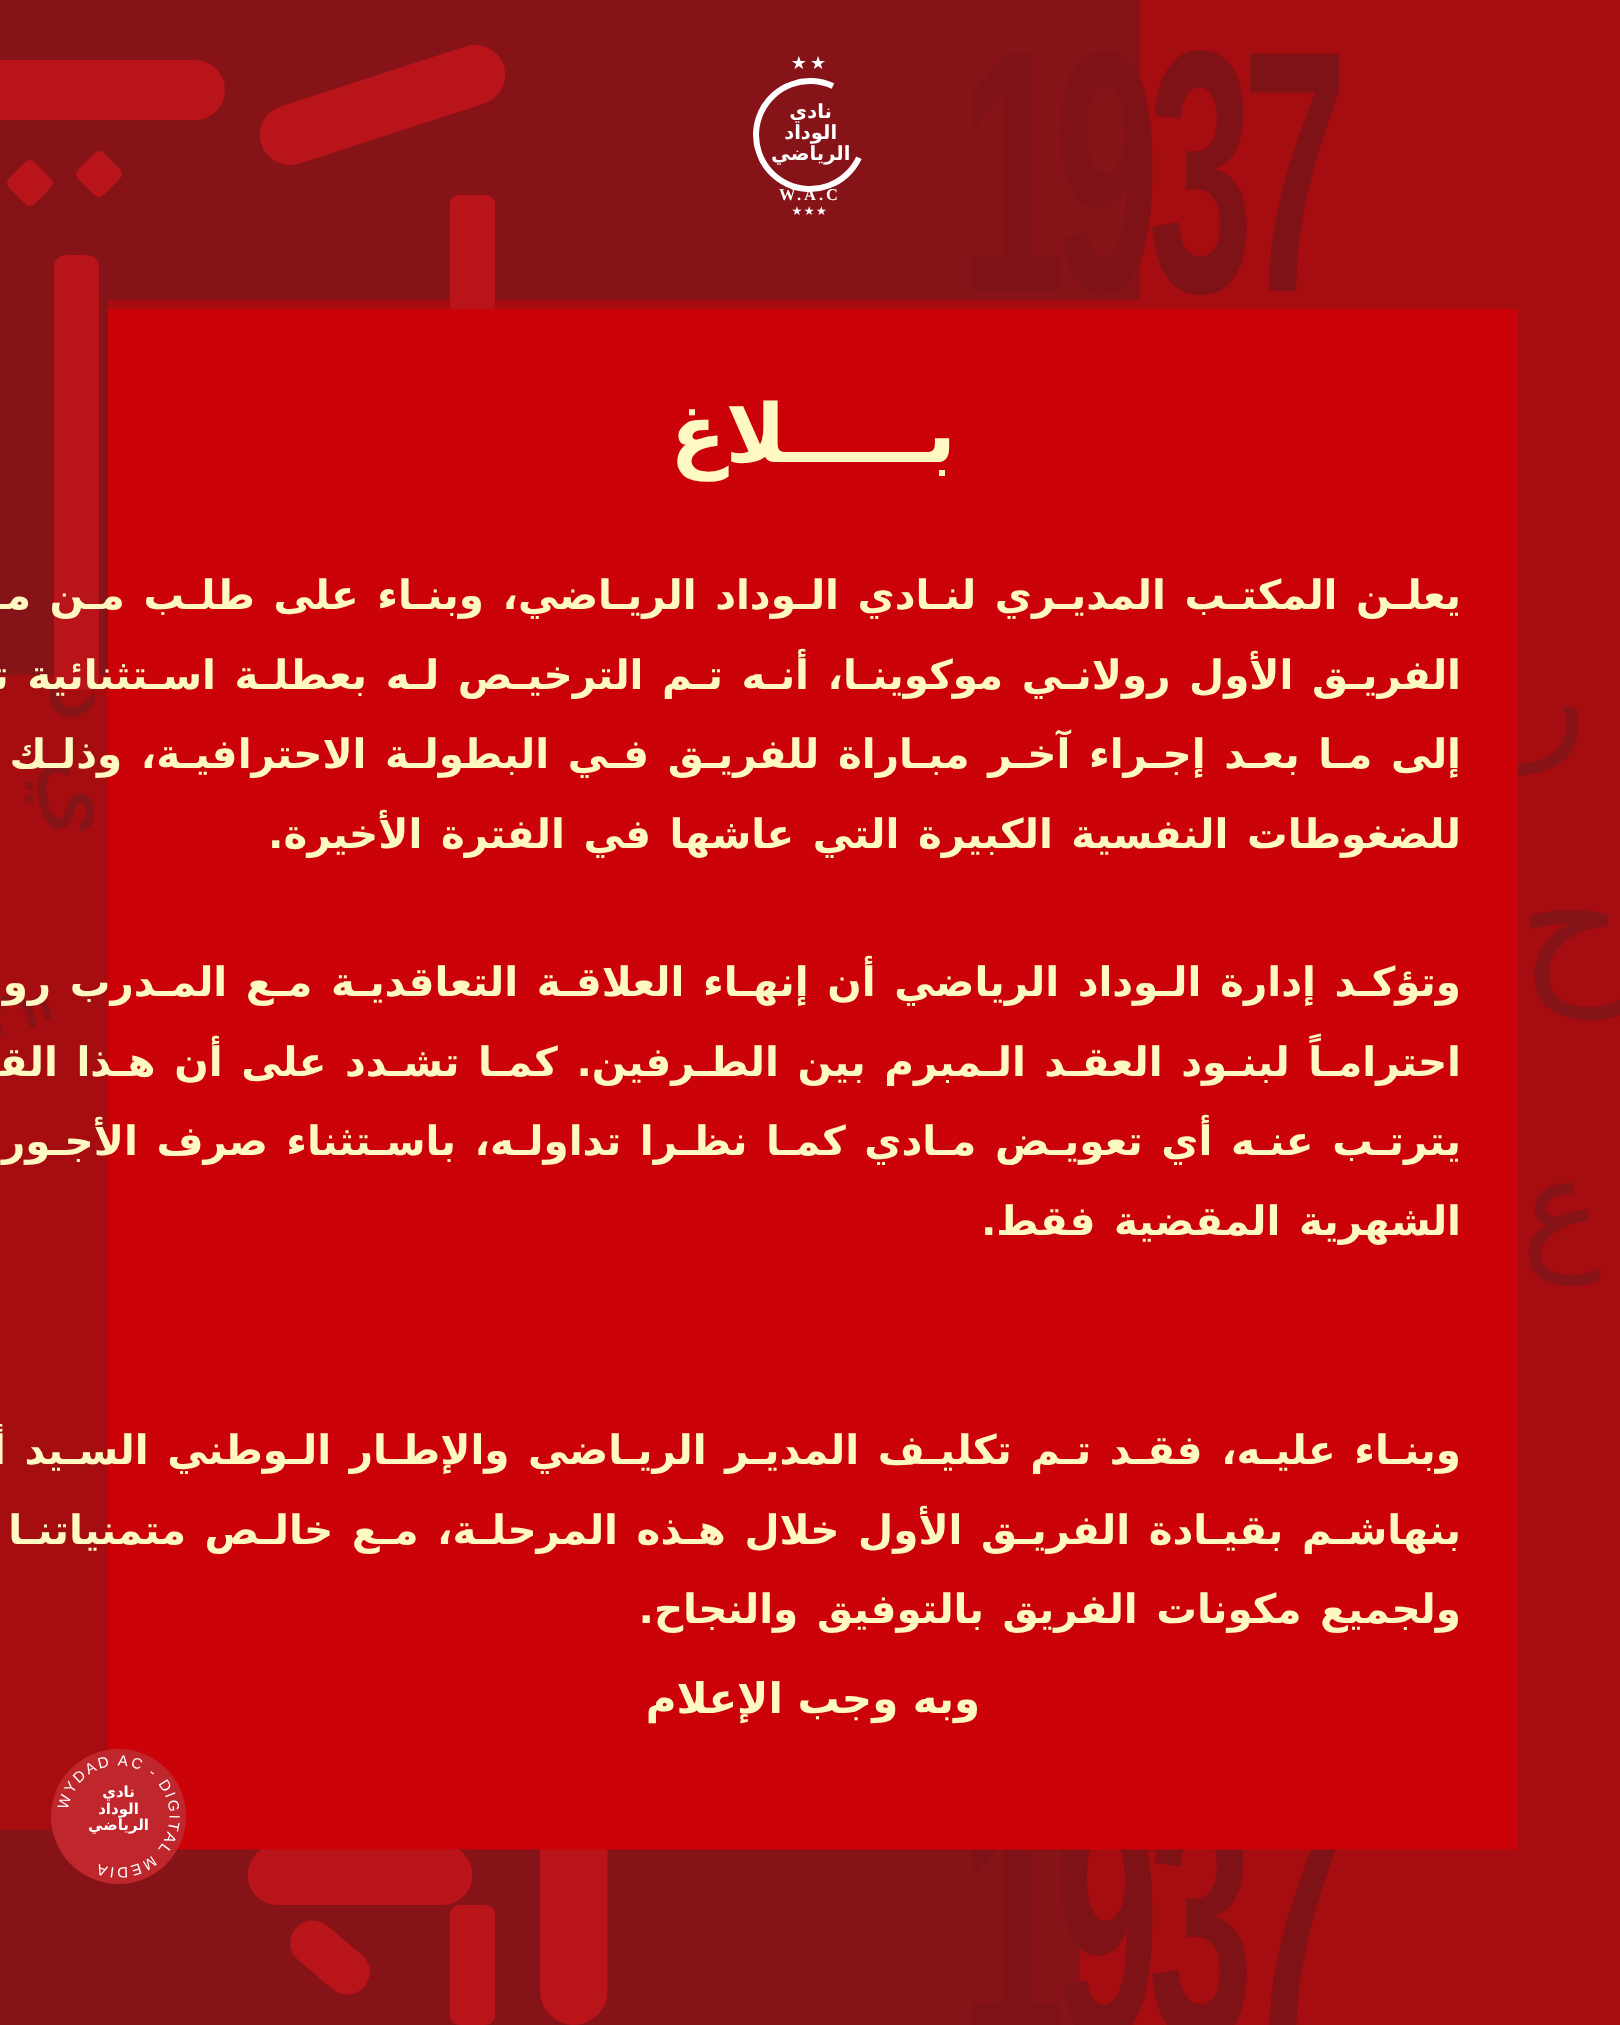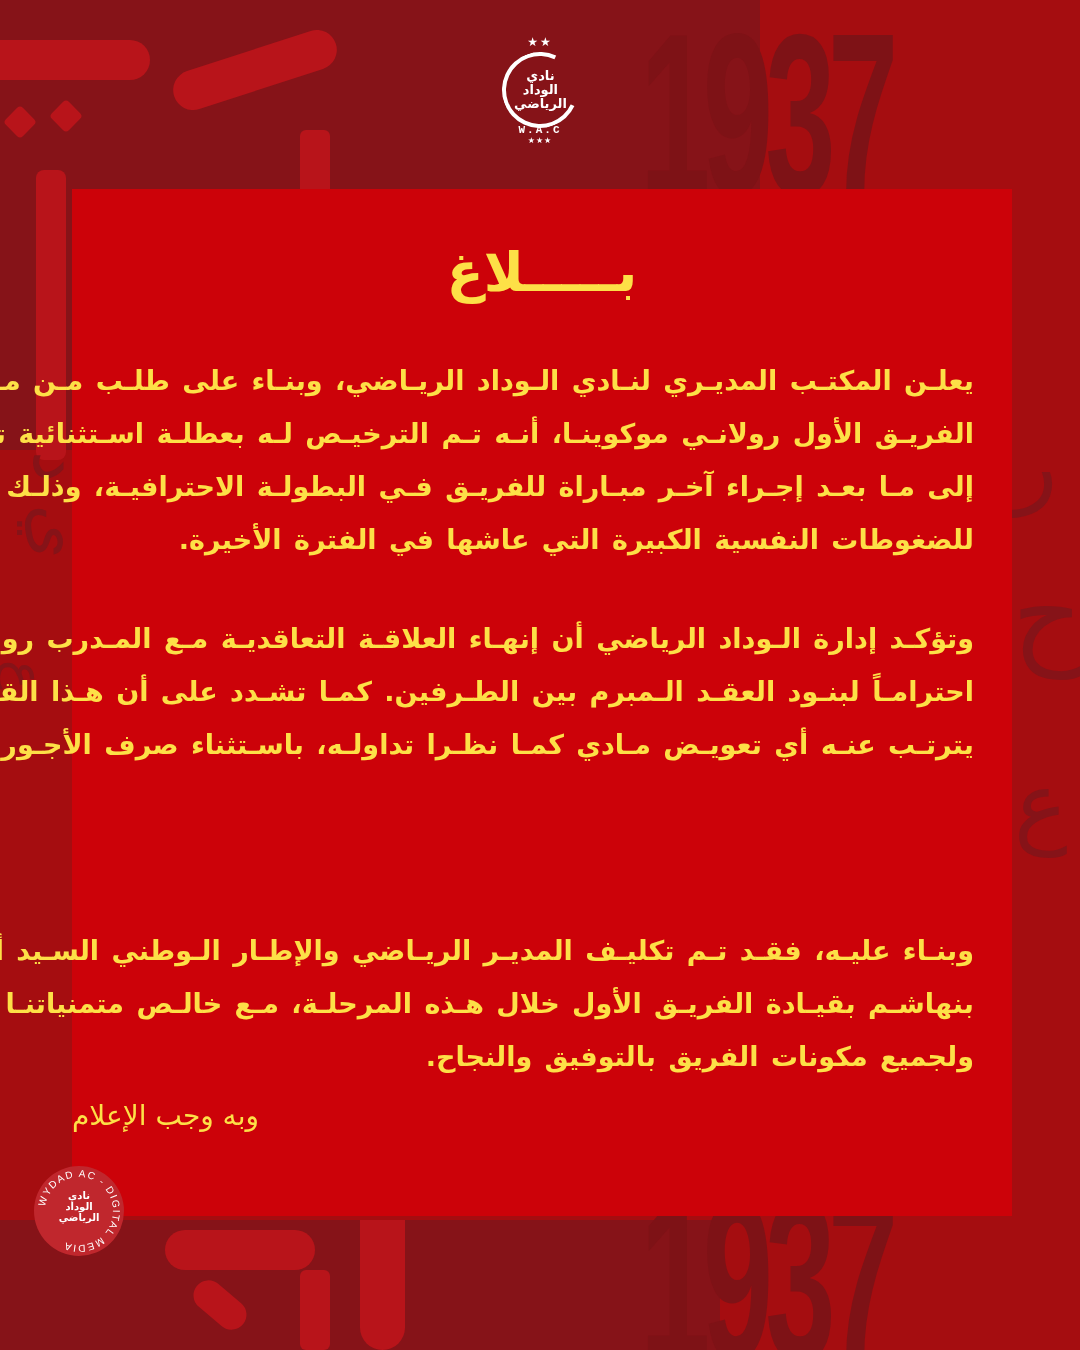--- a/index.html
+++ b/index.html
@@ -94,36 +94,36 @@
       font-size: 13px;
       line-height: 14px;
       font-weight: bold;
       direction: rtl;
     }
     .crest-wac {
       font-size: 11px;
       font-weight: bold;
       letter-spacing: 2px;
       margin-top: -4px;
-      font-family: Liberation Mono, monospace;
+      font-family: Liberation Serif, serif;
     }
     .crest-stars-bottom {
       font-size: 8px;
       letter-spacing: 1px;
       line-height: 10px;
     }
     
     .panel {
       position: absolute;
       left: 72px;
-      top: 189px;
+      top: 206px;
       width: 940px;
       height: 1027px;
       background: #cc0209;
-      color: #fde047;
+      color: #fef9c3;
       direction: rtl;
     }
     .title {
       position: absolute;
       top: 52px;
       left: 0; right: 0;
       text-align: center;
       font-size: 54px;
       font-weight: bold;
       letter-spacing: 2px;
@@ -149,23 +149,23 @@
       text-align-last: right;
       text-align: left;
     }
     .p1 { top: 165px; }
     .p2 { top: 423px; }
     .p3 { top: 735px; }
     .closing {
       position: absolute;
       top: 910px;
       left: 0; right: 0;
-      text-align: left;
+      text-align: center;
       font-size: 28px;
-      font-weight: normal;
+      font-weight: bold;
     }
     
     .stamp {
       position: absolute;
       left: 34px;
       top: 1166px;
       width: 90px;
       height: 90px;
       border-radius: 50%;
       background: #c0272d;
@@ -236,20 +236,21 @@
     <span class="line">يعلـن المكتـب المديـري لنـادي الـوداد الريـاضي، وبنـاء على طلـب مـن مـدرب</span>
     <span class="line">الفريـق الأول رولانـي موكوينـا، أنـه تـم الترخيـص لـه بعطلـة اسـتثنائية تمتـد</span>
     <span class="line">إلى مـا بعـد إجـراء آخـر مبـاراة للفريـق فـي البطولـة الاحترافيـة، وذلـك نظـراً</span>
     <span class="line last">للضغوطات النفسية الكبيرة التي عاشها في الفترة الأخيرة.</span>
   </div>
 
   <div class="para p2">
     <span class="line">وتؤكـد إدارة الـوداد الرياضي أن إنهـاء العلاقـة التعاقديـة مـع المـدرب رولانـي</span>
     <span class="line">احترامـاً لبنـود العقـد الـمبرم بين الطـرفين. كمـا تشـدد على أن هـذا القـرار لـن</span>
     <span class="line">يترتـب عنـه أي تعويـض مـادي كمـا نظـرا تداولـه، باسـتثناء صرف الأجـور</span>
+    <span class="line last">الشهرية المقضية فقط.</span>
   </div>
 
   <div class="para p3">
     <span class="line">وبنـاء عليـه، فقـد تـم تكليـف المديـر الريـاضي والإطـار الـوطني السـيد أمين</span>
     <span class="line">بنهاشـم بقيـادة الفريـق الأول خلال هـذه المرحلـة، مـع خالـص متمنياتنـا لـه</span>
     <span class="line last">ولجميع مكونات الفريق بالتوفيق والنجاح.</span>
   </div>
 
   <div class="closing">وبه وجب الإعلام</div>
 </div>

